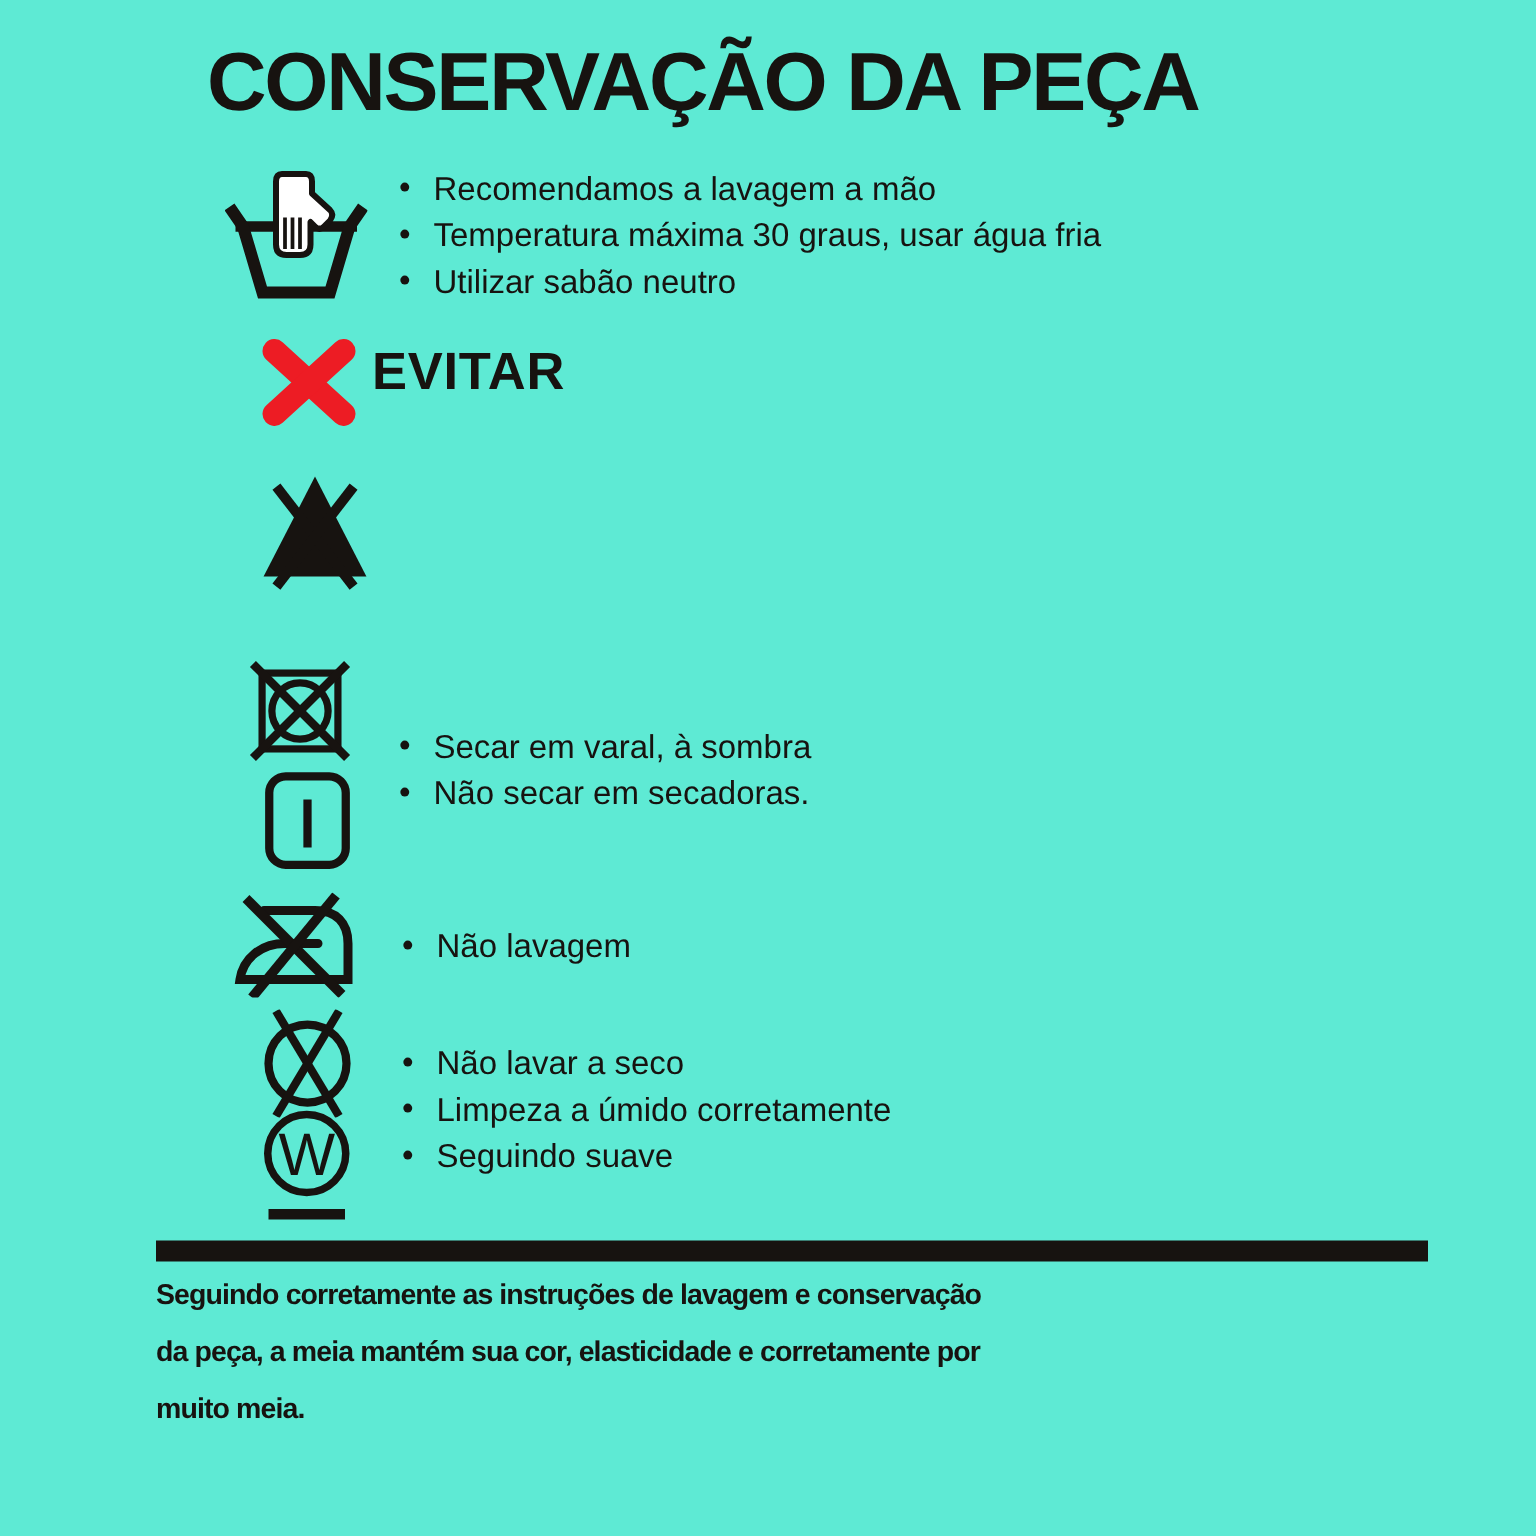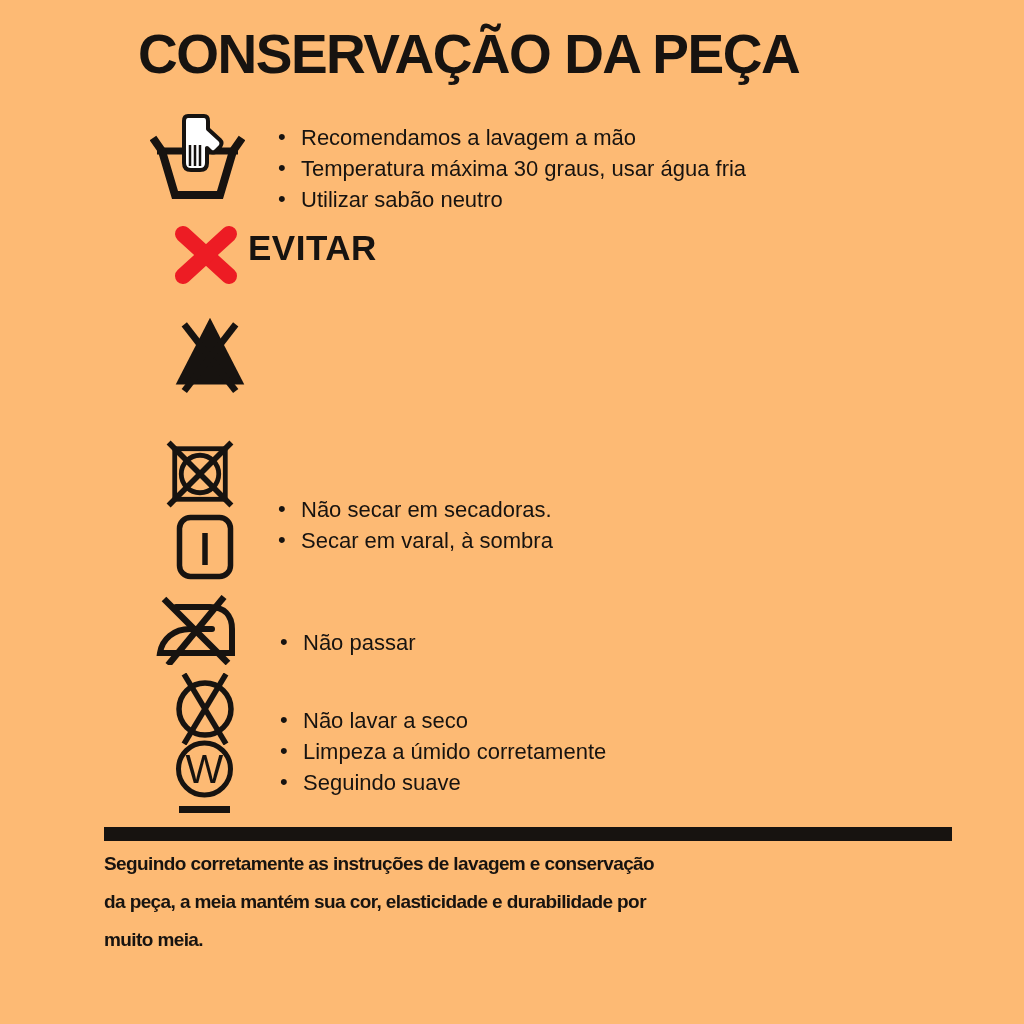--- a/index.html
+++ b/index.html
@@ -1,27 +1,27 @@
 <!DOCTYPE html>
 <html style="--color-ink: #171310; --color-red-x: #ed1c24;"><head>
 <meta charset="utf-8">
 <style>
   html,body { margin:0; padding:0; background:#ffffff; }
   .page {
-    position:relative; width:1024px; height:1024px; background:#fdba74;
+    position:relative; width:1024px; height:1024px; background:#5eead4;
     font-family:"Liberation Sans", sans-serif;
     color:var(--color-ink,#171310); overflow:hidden;
   }
   .abs { position:absolute; }
   .title {
     margin:0; font-size:55px; font-weight:bold; letter-spacing:-1.5px;
     white-space:nowrap;
   }
   .bullets {
-    list-style:none; margin:16px; padding:0;
+    list-style:none; margin:4px; padding:0;
     font-size:22px; line-height:31px; width:610px;
   }
   .bullets li { position:relative; padding-left:25px; }
   .bullets li::before {
     content:"\2022"; position:absolute; left:2px; top:-1px; font-size:22px;
   }
   .evitar { font-size:35px; font-weight:bold; letter-spacing:0.5px; white-space:nowrap; }
   .footer-note { font-size:19px; font-weight:bold; line-height:38px; letter-spacing:-0.6px; }
   .divider-bar { background:var(--color-ink,#171310); }
   .icon svg { display:block; width:100%; height:100%; }
@@ -74,33 +74,33 @@
       <line class="stk" x1="75" y1="3" x2="3" y2="75" stroke-width="6.5"></line>
     </svg>
   </div>
   <div class="abs icon" style="left:176px; top:514px; width:58px; height:66px;">
     <svg viewBox="0 0 58 66" aria-hidden="true">
       <rect class="stk" x="3.5" y="3.5" width="51" height="59" rx="11" stroke-width="5.5"></rect>
       <line class="stk" x1="29" y1="19" x2="29" y2="51" stroke-width="5.5"></line>
     </svg>
   </div>
   <ul class="abs bullets" style="left:260px; top:478px;">
+    <li>Secar em varal, à sombra</li>
     <li>Não secar em secadoras.</li>
-    <li>Secar em varal, à sombra</li>
   </ul>
 
   <div class="abs icon" style="left:154px; top:595px; width:90px; height:70px;">
     <svg viewBox="0 0 90 70" aria-hidden="true">
       <path class="stk" stroke-width="6" stroke-linecap="round" d="M22 12 L56 12 C70 12 78 20 78 34 L78 58 L6 58 C8 44 20 34 36 34 L58 34"></path>
       <line class="stk" x1="10" y1="4" x2="74" y2="68" stroke-width="6.5"></line>
       <line class="stk" x1="70" y1="2" x2="14" y2="70" stroke-width="6.5"></line>
     </svg>
   </div>
   <ul class="abs bullets" style="left:262px; top:611px;">
-    <li>Não passar</li>
+    <li>Não lavagem</li>
   </ul>
 
   <div class="abs icon" style="left:172px; top:673px; width:66px; height:72px;">
     <svg viewBox="0 0 66 72" aria-hidden="true">
       <circle class="stk" cx="33" cy="36" r="26" stroke-width="5.5"></circle>
       <line class="stk" x1="12" y1="1" x2="54" y2="71" stroke-width="5.5"></line>
       <line class="stk" x1="54" y1="1" x2="12" y2="71" stroke-width="5.5"></line>
     </svg>
   </div>
   <div class="abs icon" style="left:171px; top:740px; width:67px; height:74px;">
@@ -113,17 +113,17 @@
   <ul class="abs bullets" style="left:262px; top:689px;">
     <li>Não lavar a seco</li>
     <li>Limpeza a úmido corretamente</li>
     <li>Seguindo suave</li>
   </ul>
 
   <div class="abs divider-bar" style="left:104px; top:827px; width:848px; height:14px;"></div>
 
   <div class="abs footer-note" style="left:104px; top:845px; width:900px;">
     <div>Seguindo corretamente as instruções de lavagem e conservação</div>
-    <div>da peça, a meia mantém sua cor, elasticidade e durabilidade por</div>
+    <div>da peça, a meia mantém sua cor, elasticidade e corretamente por</div>
     <div>muito meia.</div>
   </div>
 
 </div>
 
 </body></html>

